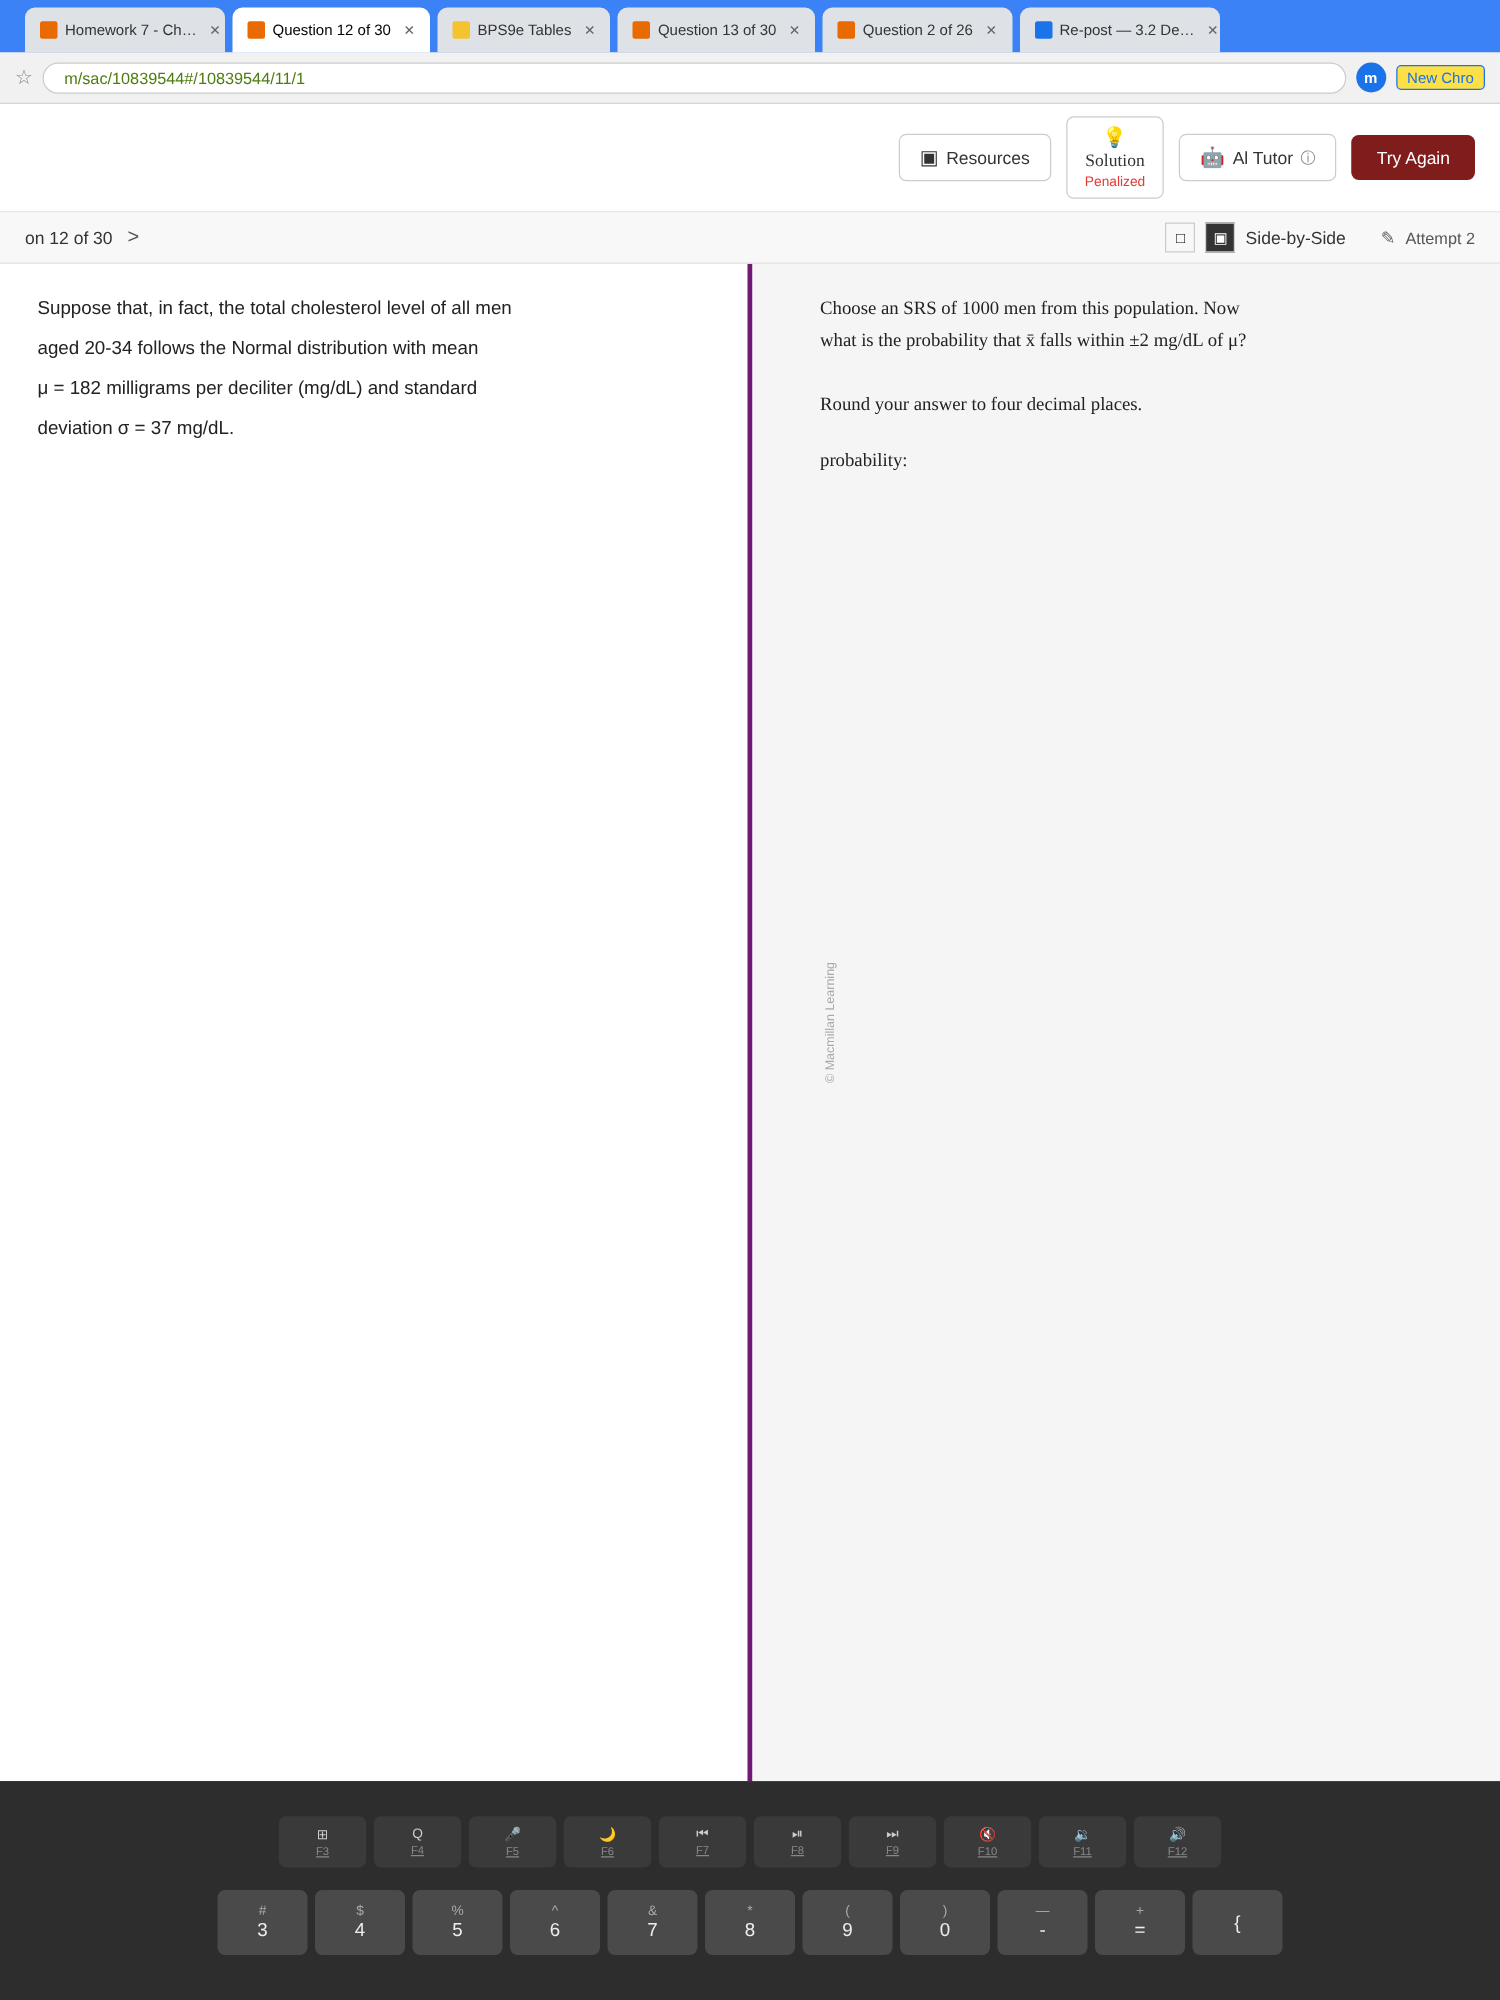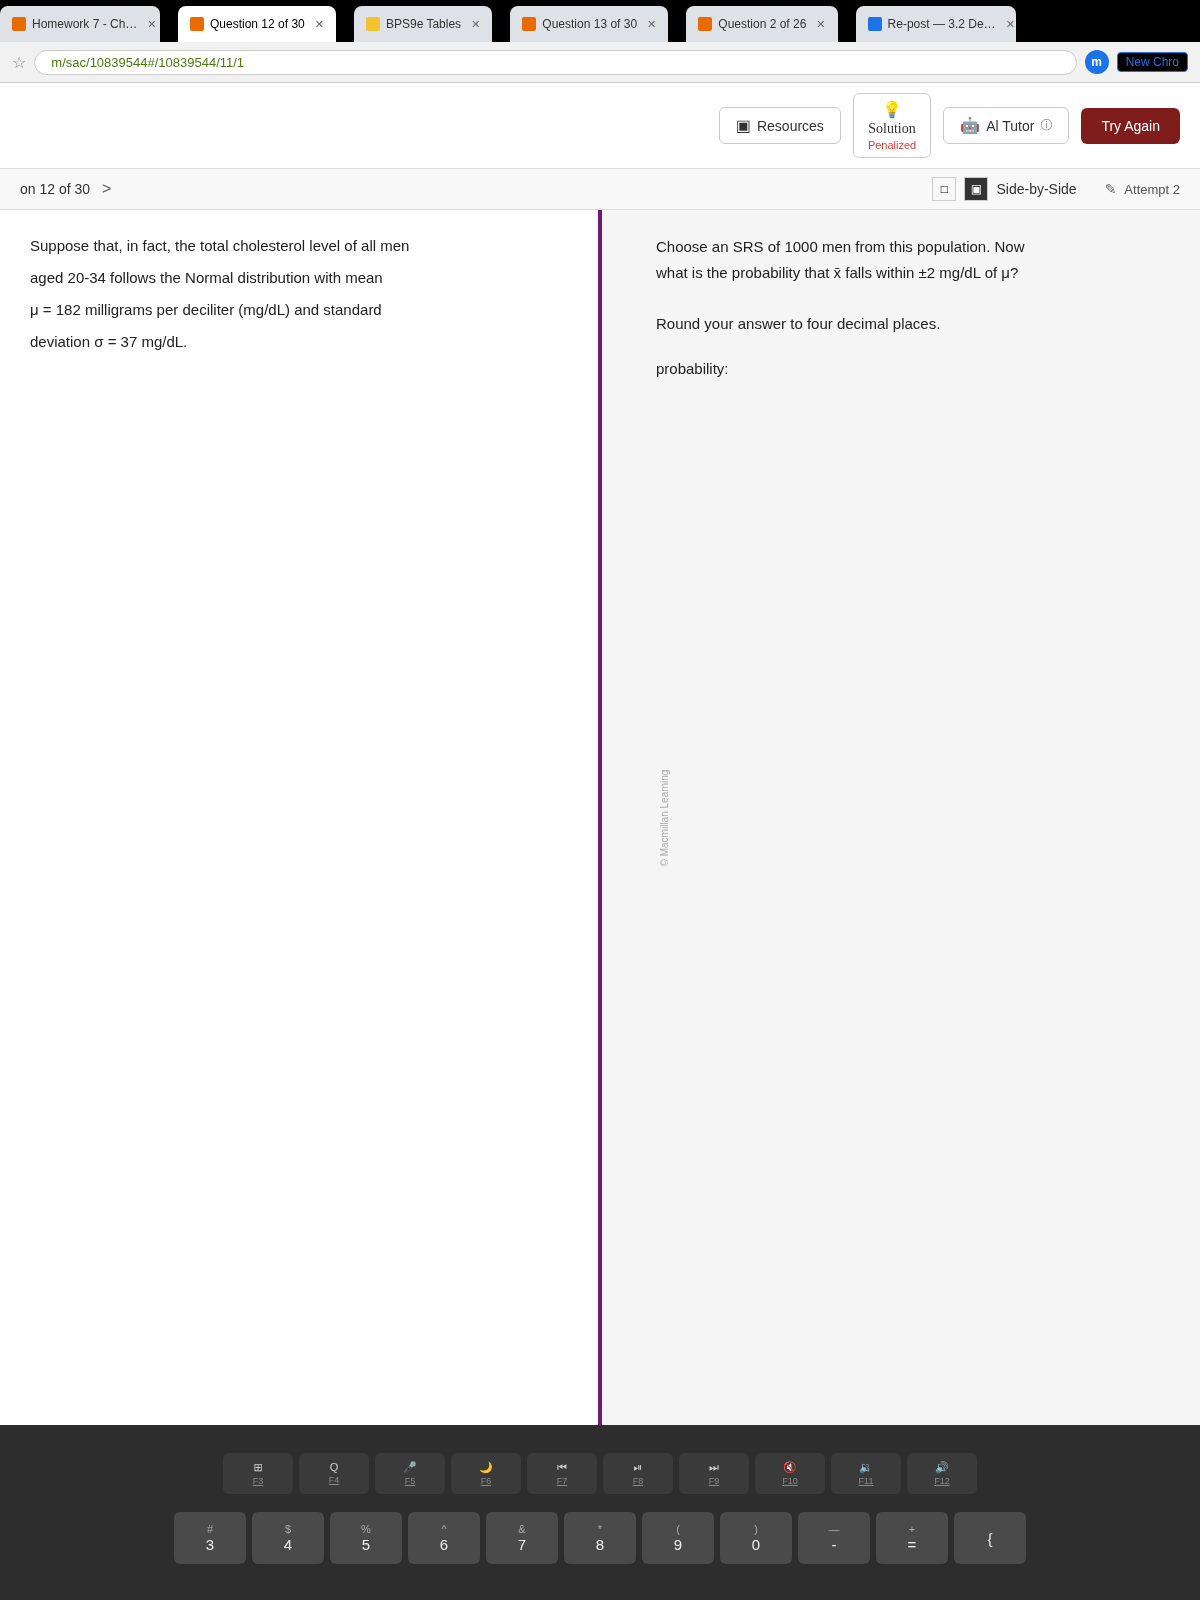--- a/index.html
+++ b/index.html
@@ -16,23 +16,23 @@
     
     .browser-chrome {
       background: #f1f1f1;
       border-bottom: 1px solid #ccc;
       flex-shrink: 0;
     }
 
     .tab-bar {
       display: flex;
       align-items: center;
-      padding: 6px 0 0;
-      background: #000000;
-      gap: 18px;
+      padding: 6px 20px 0;
+      background: #3b82f6;
+      gap: 6px;
       height: 42px;
     }
 
     .tab {
       display: flex;
       align-items: center;
       padding: 6px 12px;
       border-radius: 8px 8px 0 0;
       font-size: 12px;
       color: #333;
@@ -103,21 +103,21 @@
       font-weight: bold;
     }
 
     .new-chro-btn {
       font-size: 12px;
       color: #1a73e8;
       border: 1px solid #1a73e8;
       border-radius: 4px;
       padding: 2px 8px;
       cursor: pointer;
-      background: #000000;
+      background: #fde047;
     }
 
     
     .page-content {
       background: #fff;
       flex: 1;
       display: flex;
       flex-direction: column;
       overflow: hidden;
     }
@@ -303,20 +303,21 @@
       top: 50%;
       transform: translateY(-50%) rotate(-90deg);
       font-size: 10px;
       color: #aaa;
       white-space: nowrap;
       transform-origin: center;
     }
 
     .right-content {
       margin-left: 24px;
+      font-family: Liberation Serif, serif;
     }
 
     .right-question-text {
       font-size: 15px;
       line-height: 1.7;
       color: #222;
       margin-bottom: 24px;
     }
 
     .probability-row {

